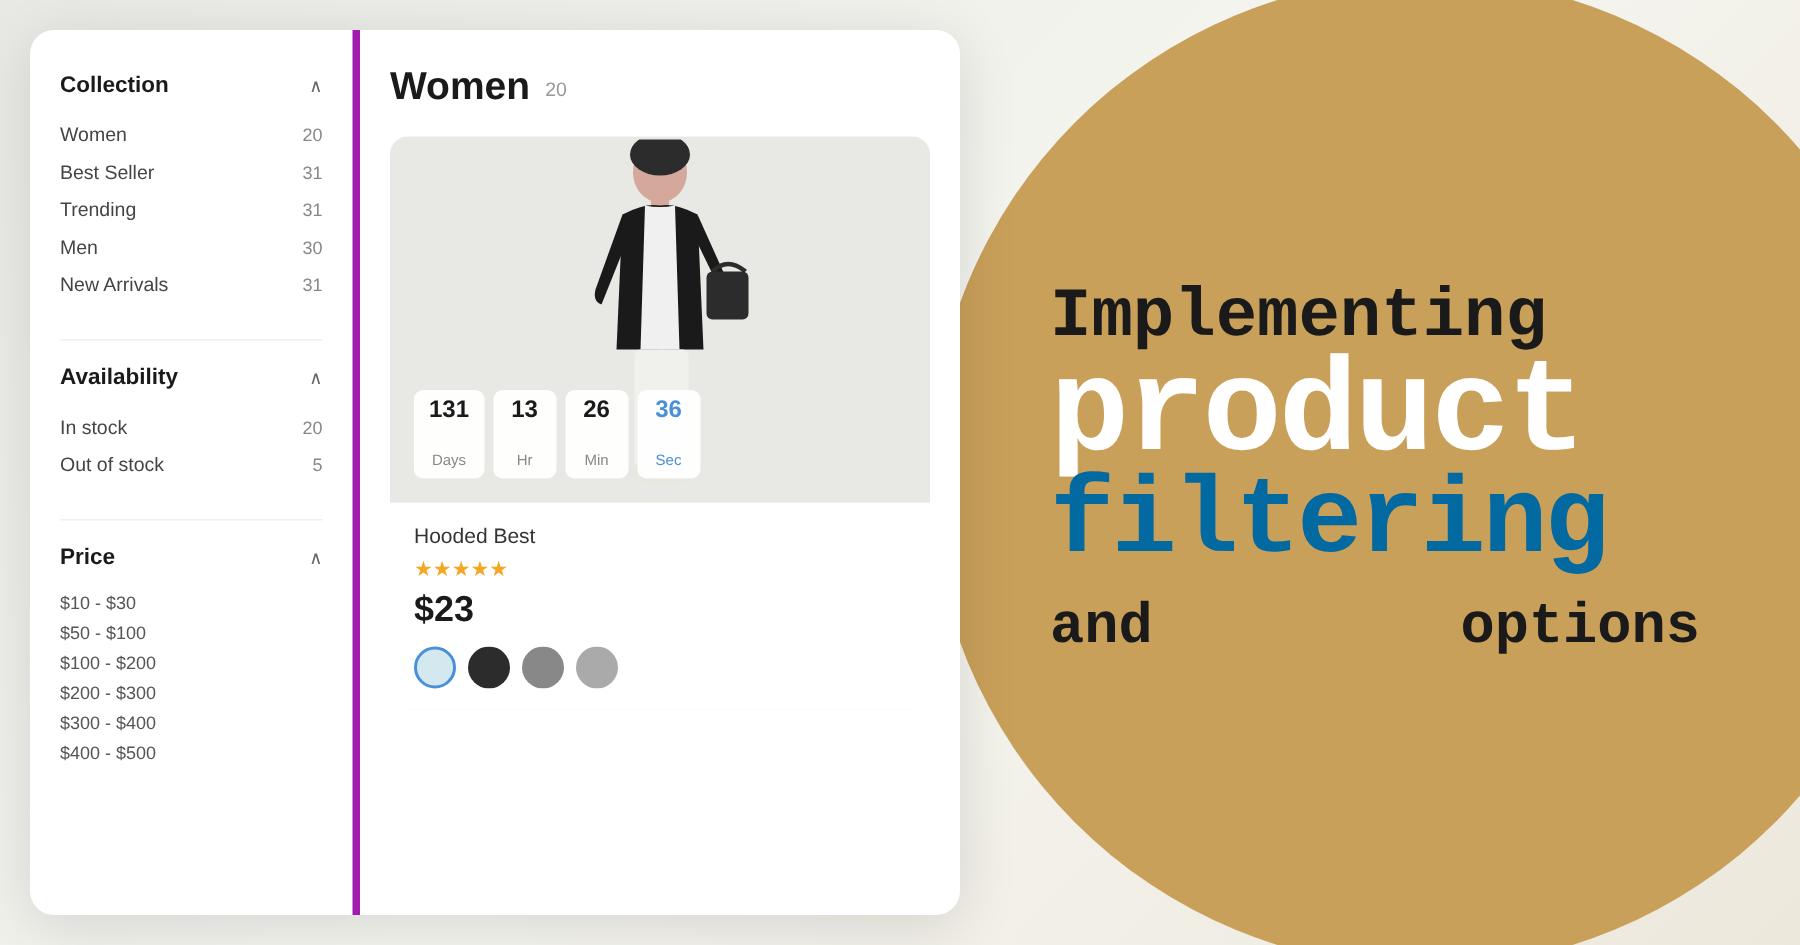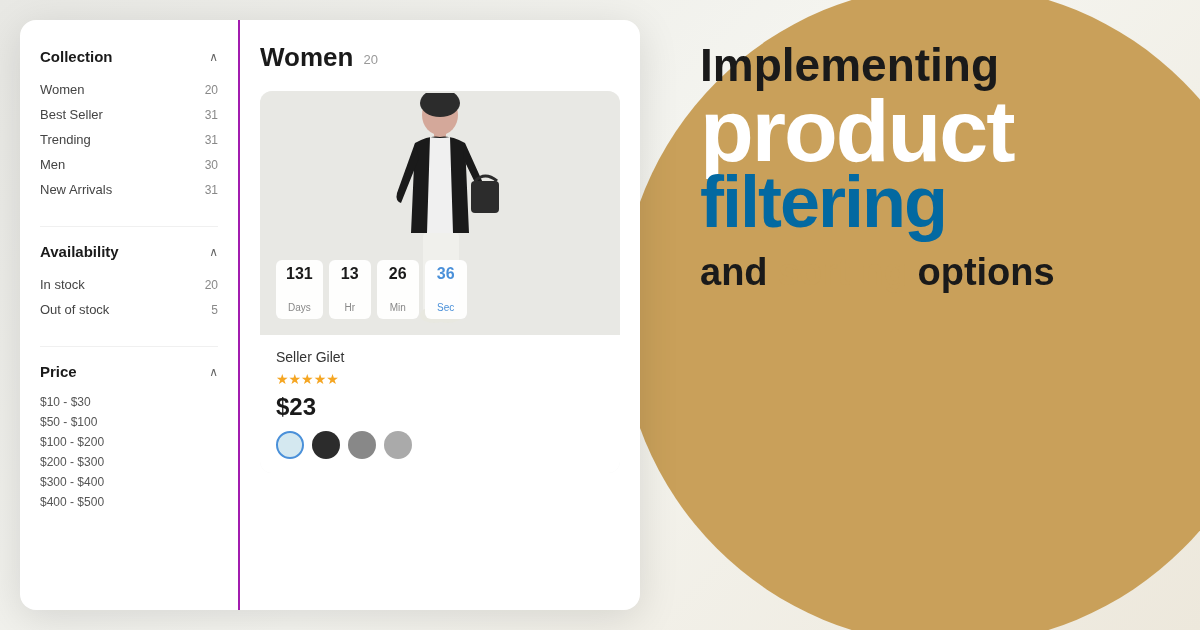--- a/index.html
+++ b/index.html
@@ -43,21 +43,21 @@
       z-index: 5;
       display: flex;
       overflow: hidden;
     }
 
     
     .sidebar {
       width: 220px;
       min-width: 220px;
       padding: 28px 20px;
-      border-right: 2px solid #a21caf;
+      border-right: 5px solid #a21caf;
       overflow-y: auto;
     }
 
     .filter-section {
       margin-bottom: 24px;
     }
 
     .filter-header {
       display: flex;
       justify-content: space-between;
@@ -249,22 +249,23 @@
     
     .text-overlay {
       position: absolute;
       right: 0;
       top: 0;
       width: 680px;
       height: 630px;
       z-index: 3;
       display: flex;
       flex-direction: column;
-      justify-content: flex-start;
+      justify-content: center;
       padding: 40px 60px 40px 180px;
+      font-family: Liberation Mono, monospace;
     }
 
     .implementing-text {
       font-size: 46px;
       font-weight: 800;
       color: #1a1a1a;
       line-height: 1.1;
       margin-bottom: 0;
     }
 
@@ -435,21 +436,21 @@
             <div class="countdown-label">Min</div>
           </div>
           <div class="countdown-item highlight">
             <div class="countdown-number">36</div>
             <div class="countdown-label">Sec</div>
           </div>
         </div>
       </div>
 
       <div class="product-info">
-        <div class="product-name">Seller Gilet</div>
+        <div class="product-name">Hooded Best</div>
         <div class="stars">★★★★★</div>
         <div class="product-price">$23</div>
         <div class="color-swatches">
           <div class="swatch selected" style="background:#d4e8f0;"></div>
           <div class="swatch" style="background:#2c2c2c;"></div>
           <div class="swatch" style="background:#888888;"></div>
           <div class="swatch" style="background:#aaaaaa;"></div>
         </div>
       </div>
     </div>

